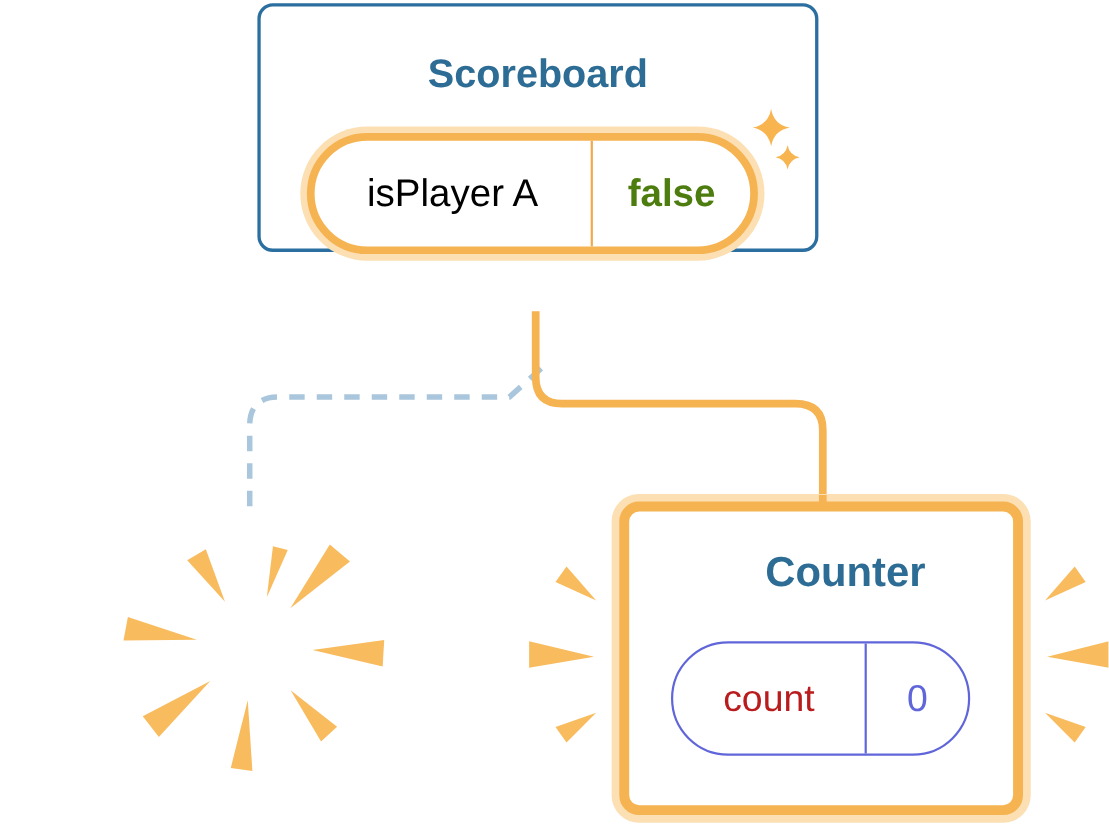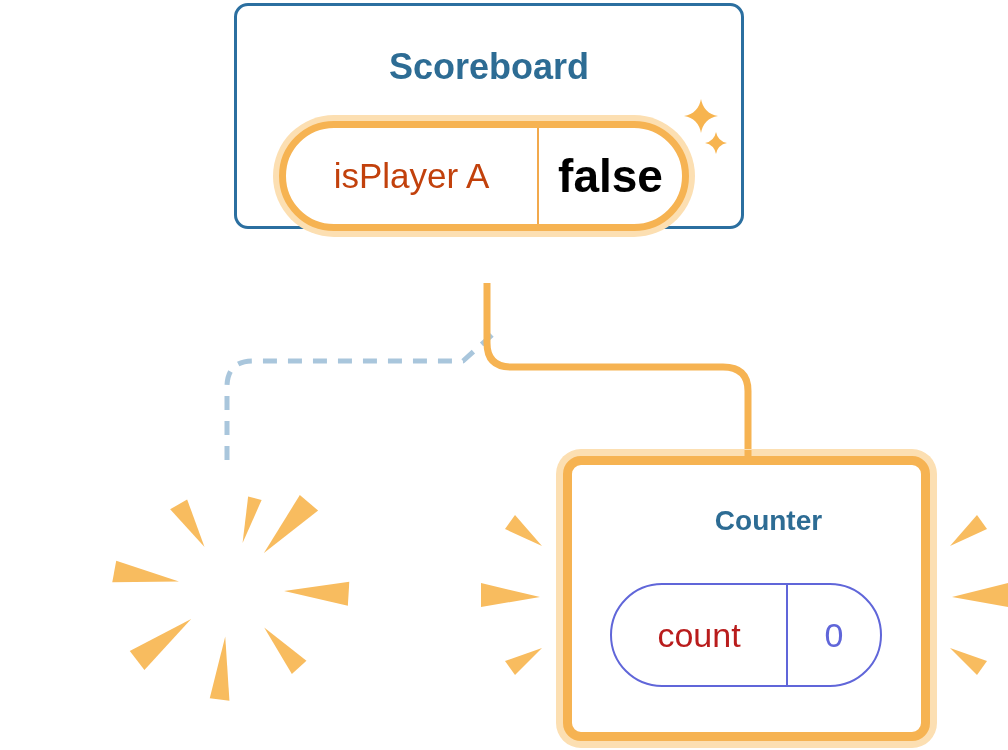--- a/index.html
+++ b/index.html
@@ -16,28 +16,28 @@
     border:3px solid #2B6FA0;border-radius:14px;}
   .card-title{text-align:center;font-weight:600;color:#2D6C94;}
   .scoreboard-card .card-title{margin-top:39px;font-size:36px;line-height:44px;}
 
   
   .state-pill{position:absolute;display:flex;align-items:stretch;background:#ffffff;
     box-sizing:border-box;}
   .scoreboard-pill{left:42px;top:115px;width:410px;height:110px;
     border:7px solid #F6B352;border-radius:60px;box-shadow:0 0 0 6px #FCDFB2;}
   .pill-cell{display:flex;align-items:center;justify-content:center;}
-  .sb-label{width:251px;font-size:35px;color:#c2410c;}
+  .sb-label{width:251px;font-size:35px;color:#000000;}
   .sb-divider{width:2px;background:#F2A94C;}
-  .sb-value{flex:1;font-size:46px;font-weight:700;color:#000000;}
+  .sb-value{flex:1;font-size:35px;font-weight:700;color:#4d7c0f;}
 
   
   .counter-card{left:563px;top:456px;width:367px;height:285px;
     border:9px solid #F6B352;border-radius:18px;box-shadow:0 0 0 7px #FCDFB2;}
-  .counter-card .card-title{margin-top:33px;font-size:28px;line-height:46px;margin-left:44px;}
+  .counter-card .card-title{margin-top:33px;font-size:38px;line-height:46px;margin-left:44px;}
   .counter-pill{left:38px;top:118px;width:272px;height:104px;
     border:2px solid #6066D9;border-radius:52px;}
   .cnt-label{width:174px;font-size:34px;color:#b91c1c;}
   .cnt-divider{width:2px;background:#6066D9;}
   .cnt-value{flex:1;font-size:34px;color:#6066D9;}
 
   
   .poof-card{left:107px;top:474px;width:246px;height:230px;border-radius:22px;
     transform:rotate(10.5deg);}
   .poof-card svg{display:block;}

